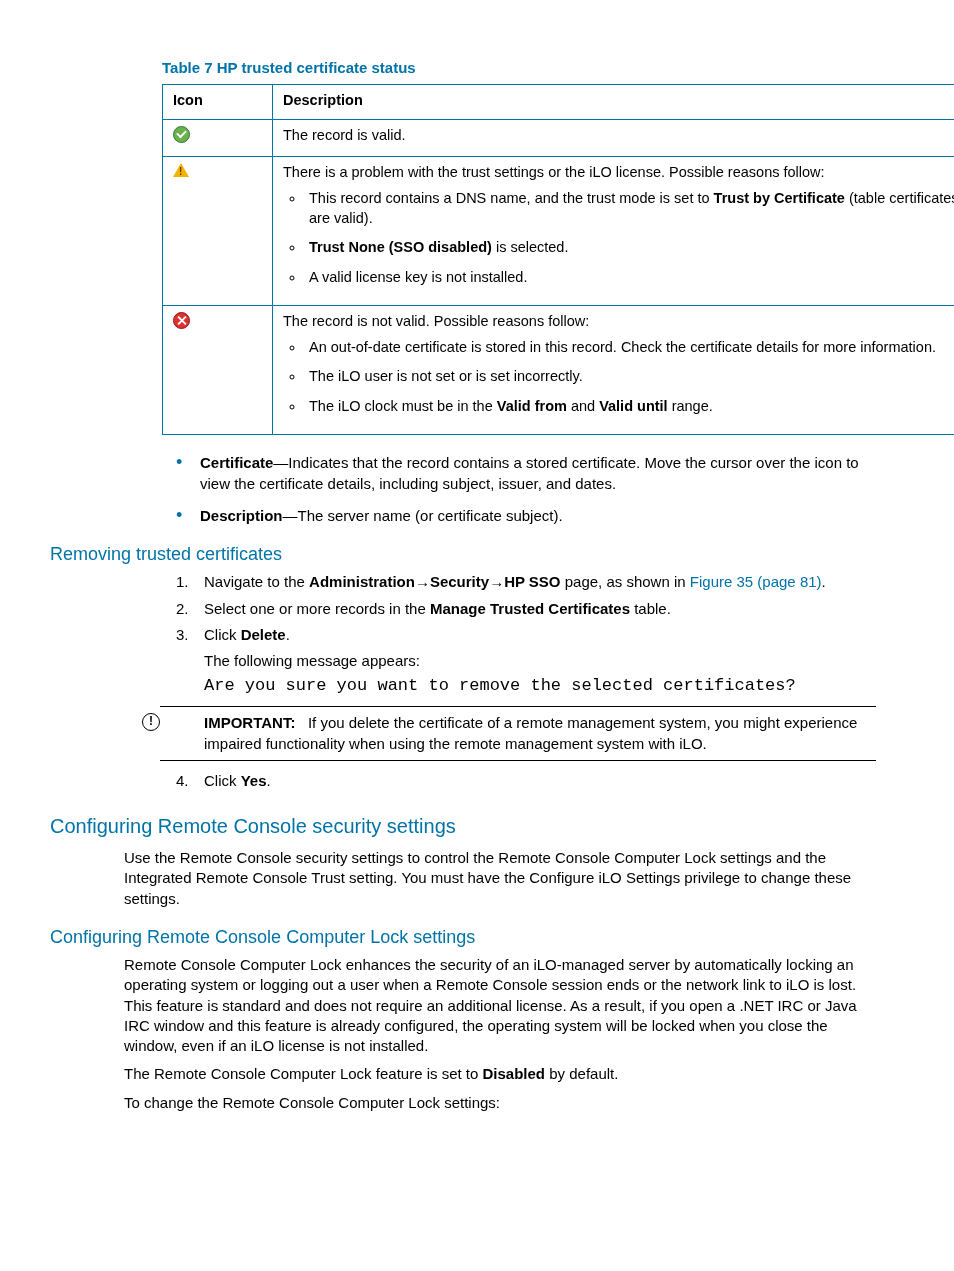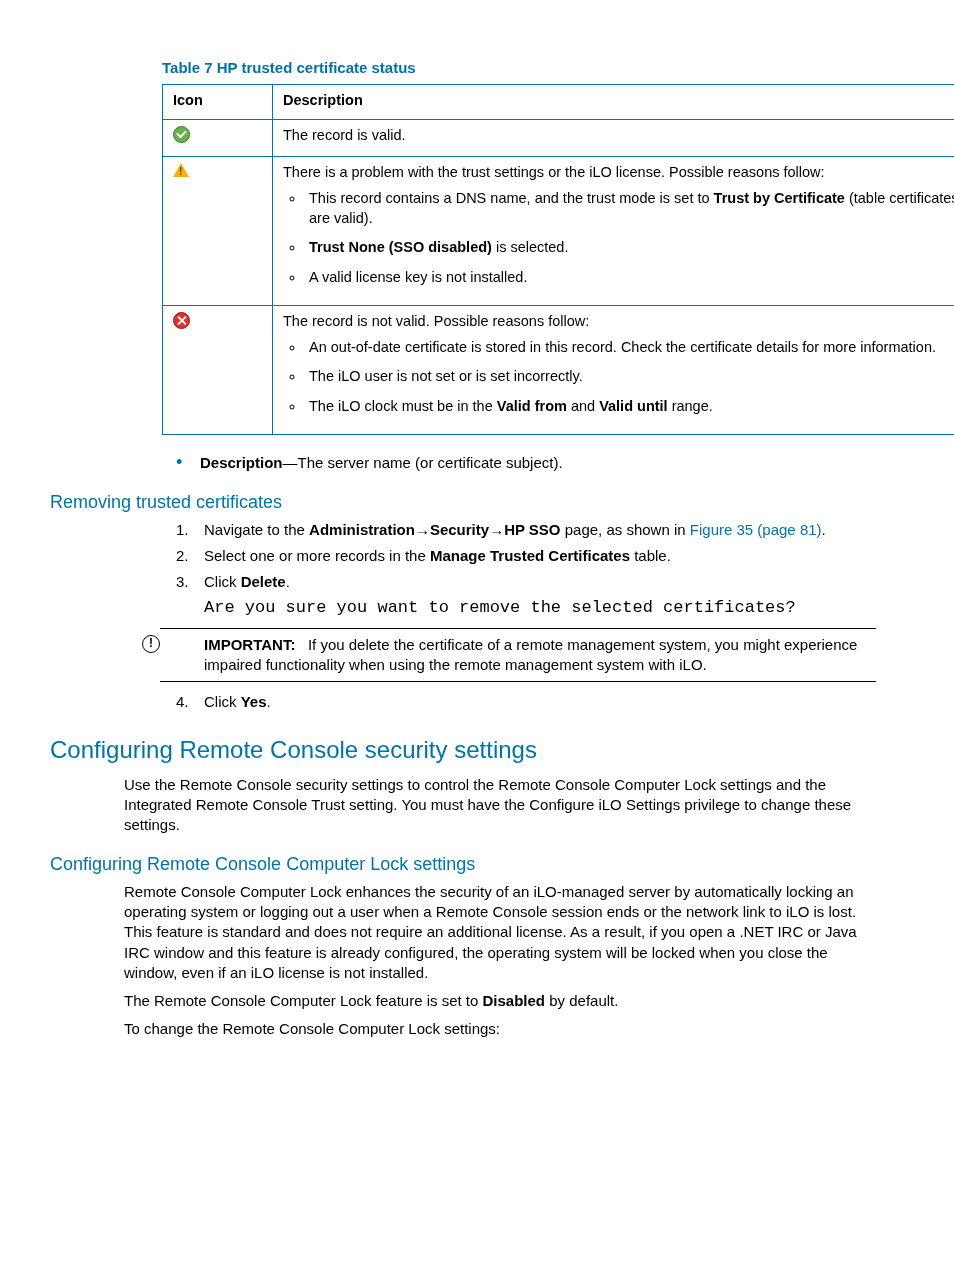--- a/index.html
+++ b/index.html
@@ -71,21 +71,21 @@
   ul.bullets > li{
     position:relative;padding-left:38px;margin-bottom:12px;
   }
   ul.bullets > li::before{
     content:"\2022";position:absolute;left:14px;top:0;color:#0073a8;font-size:18px;line-height:1;
   }
   .h-blue-sm{
     color:#0073a8;font-size:18px;font-weight:normal;margin:16px 0 6px 0;
   }
   .h-blue-lg{
-    color:#0073a8;font-size:24px;font-weight:normal;margin:22px 0 8px 0;
+    color:#0073a8;font-size:20px;font-weight:normal;margin:22px 0 8px 0;
   }
   ol.steps{
     margin:4px 0 4px 0;padding:0 0 0 112px;list-style:none;counter-reset:step;
   }
   ol.steps > li{
     position:relative;padding-left:42px;margin-bottom:6px;counter-increment:step;
   }
   ol.steps > li::before{
     content:counter(step)".";position:absolute;left:14px;top:0;
   }
@@ -144,34 +144,36 @@
           <li>An out-of-date certificate is stored in this record. Check the certificate details for more information.</li>
           <li>The iLO user is not set or is set incorrectly.</li>
           <li><span>The iLO clock must be in the </span><b>Valid from</b><span> and </span><b>Valid until</b><span> range.</span></li>
         </ul>
       </td>
     </tr>
   </tbody>
 </table>
 
 <ul class="bullets">
+  <li><b>Certificate</b><span>—Indicates that the record contains a stored certificate. Move the cursor over the icon to view the certificate details, including subject, issuer, and dates.</span></li>
   <li><b>Description</b><span>—The server name (or certificate subject).</span></li>
 </ul>
 
 <div class="h-blue-sm">Removing trusted certificates</div>
 
 <ol class="steps">
   <li>
     <span>Navigate to the </span><b>Administration</b><span>→</span><b>Security</b><span>→</span><b>HP SSO</b><span> page, as shown in </span><span class="xref">Figure 35 (page 81)</span><span>.</span>
   </li>
   <li>
     <span>Select one or more records in the </span><b>Manage Trusted Certificates</b><span> table.</span>
   </li>
   <li>
     <span>Click </span><b>Delete</b><span>.</span>
+    <div style="margin-top:6px">The following message appears:</div>
     <div class="mono">Are you sure you want to remove the selected certificates?</div>
   </li>
 </ol>
 
 <div class="important-box">
   <div class="imp-icon">!</div>
   <div class="imp-body">
     <b>IMPORTANT:</b>&nbsp;&nbsp;&nbsp;<span>If you delete the certificate of a remote management system, you might experience impaired functionality when using the remote management system with iLO.</span>
   </div>
 </div>

